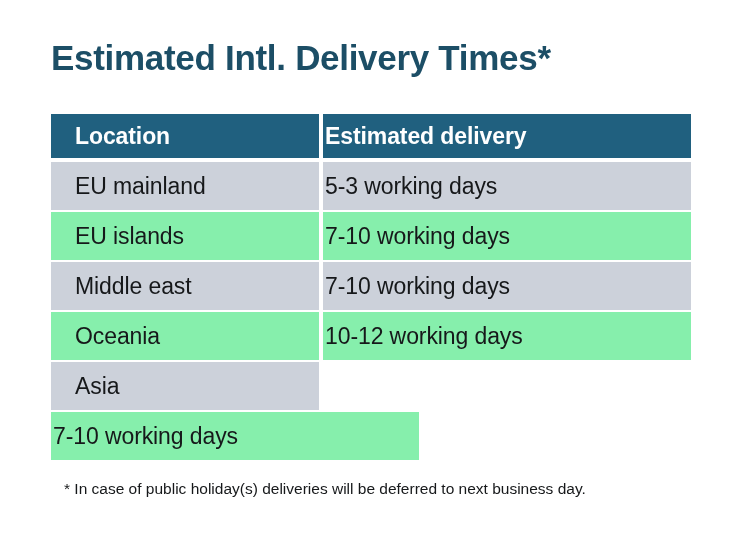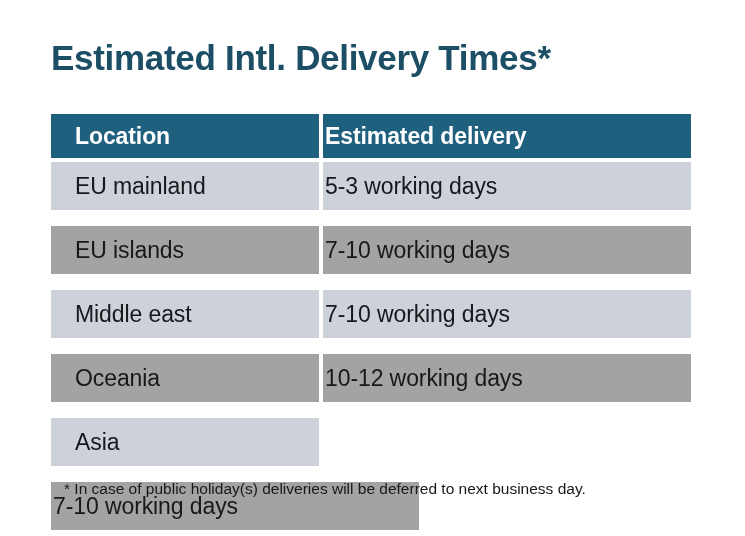--- a/index.html
+++ b/index.html
@@ -39,21 +39,21 @@
   .table {
     position: absolute;
     left: 51px;
     top: 114px;
     width: 640px;
   }
 
   .row {
     display: flex;
     width: 100%;
-    margin-bottom: 16px;
+    margin-bottom: 2px;
     height: 48px;
   }
 
   .cell {
     display: flex;
     align-items: center;
     box-sizing: border-box;
     height: 48px;
     overflow: hidden;
   }
@@ -81,21 +81,21 @@
   .row-header .cell-text {
     color: #ffffff;
     font-size: 23px;
     font-weight: 700;
     letter-spacing: -0.1px;
     white-space: nowrap;
   }
 
   
   .row-dark .cell   { background: #ccd1da; }
-  .row-light .cell  { background: #a3a3a3; }
+  .row-light .cell  { background: #86efac; }
 
   .row-body .cell-text {
     color: #16181a;
     font-size: 23px;
     font-weight: 400;
     letter-spacing: -0.1px;
     white-space: nowrap;
   }
 
   

